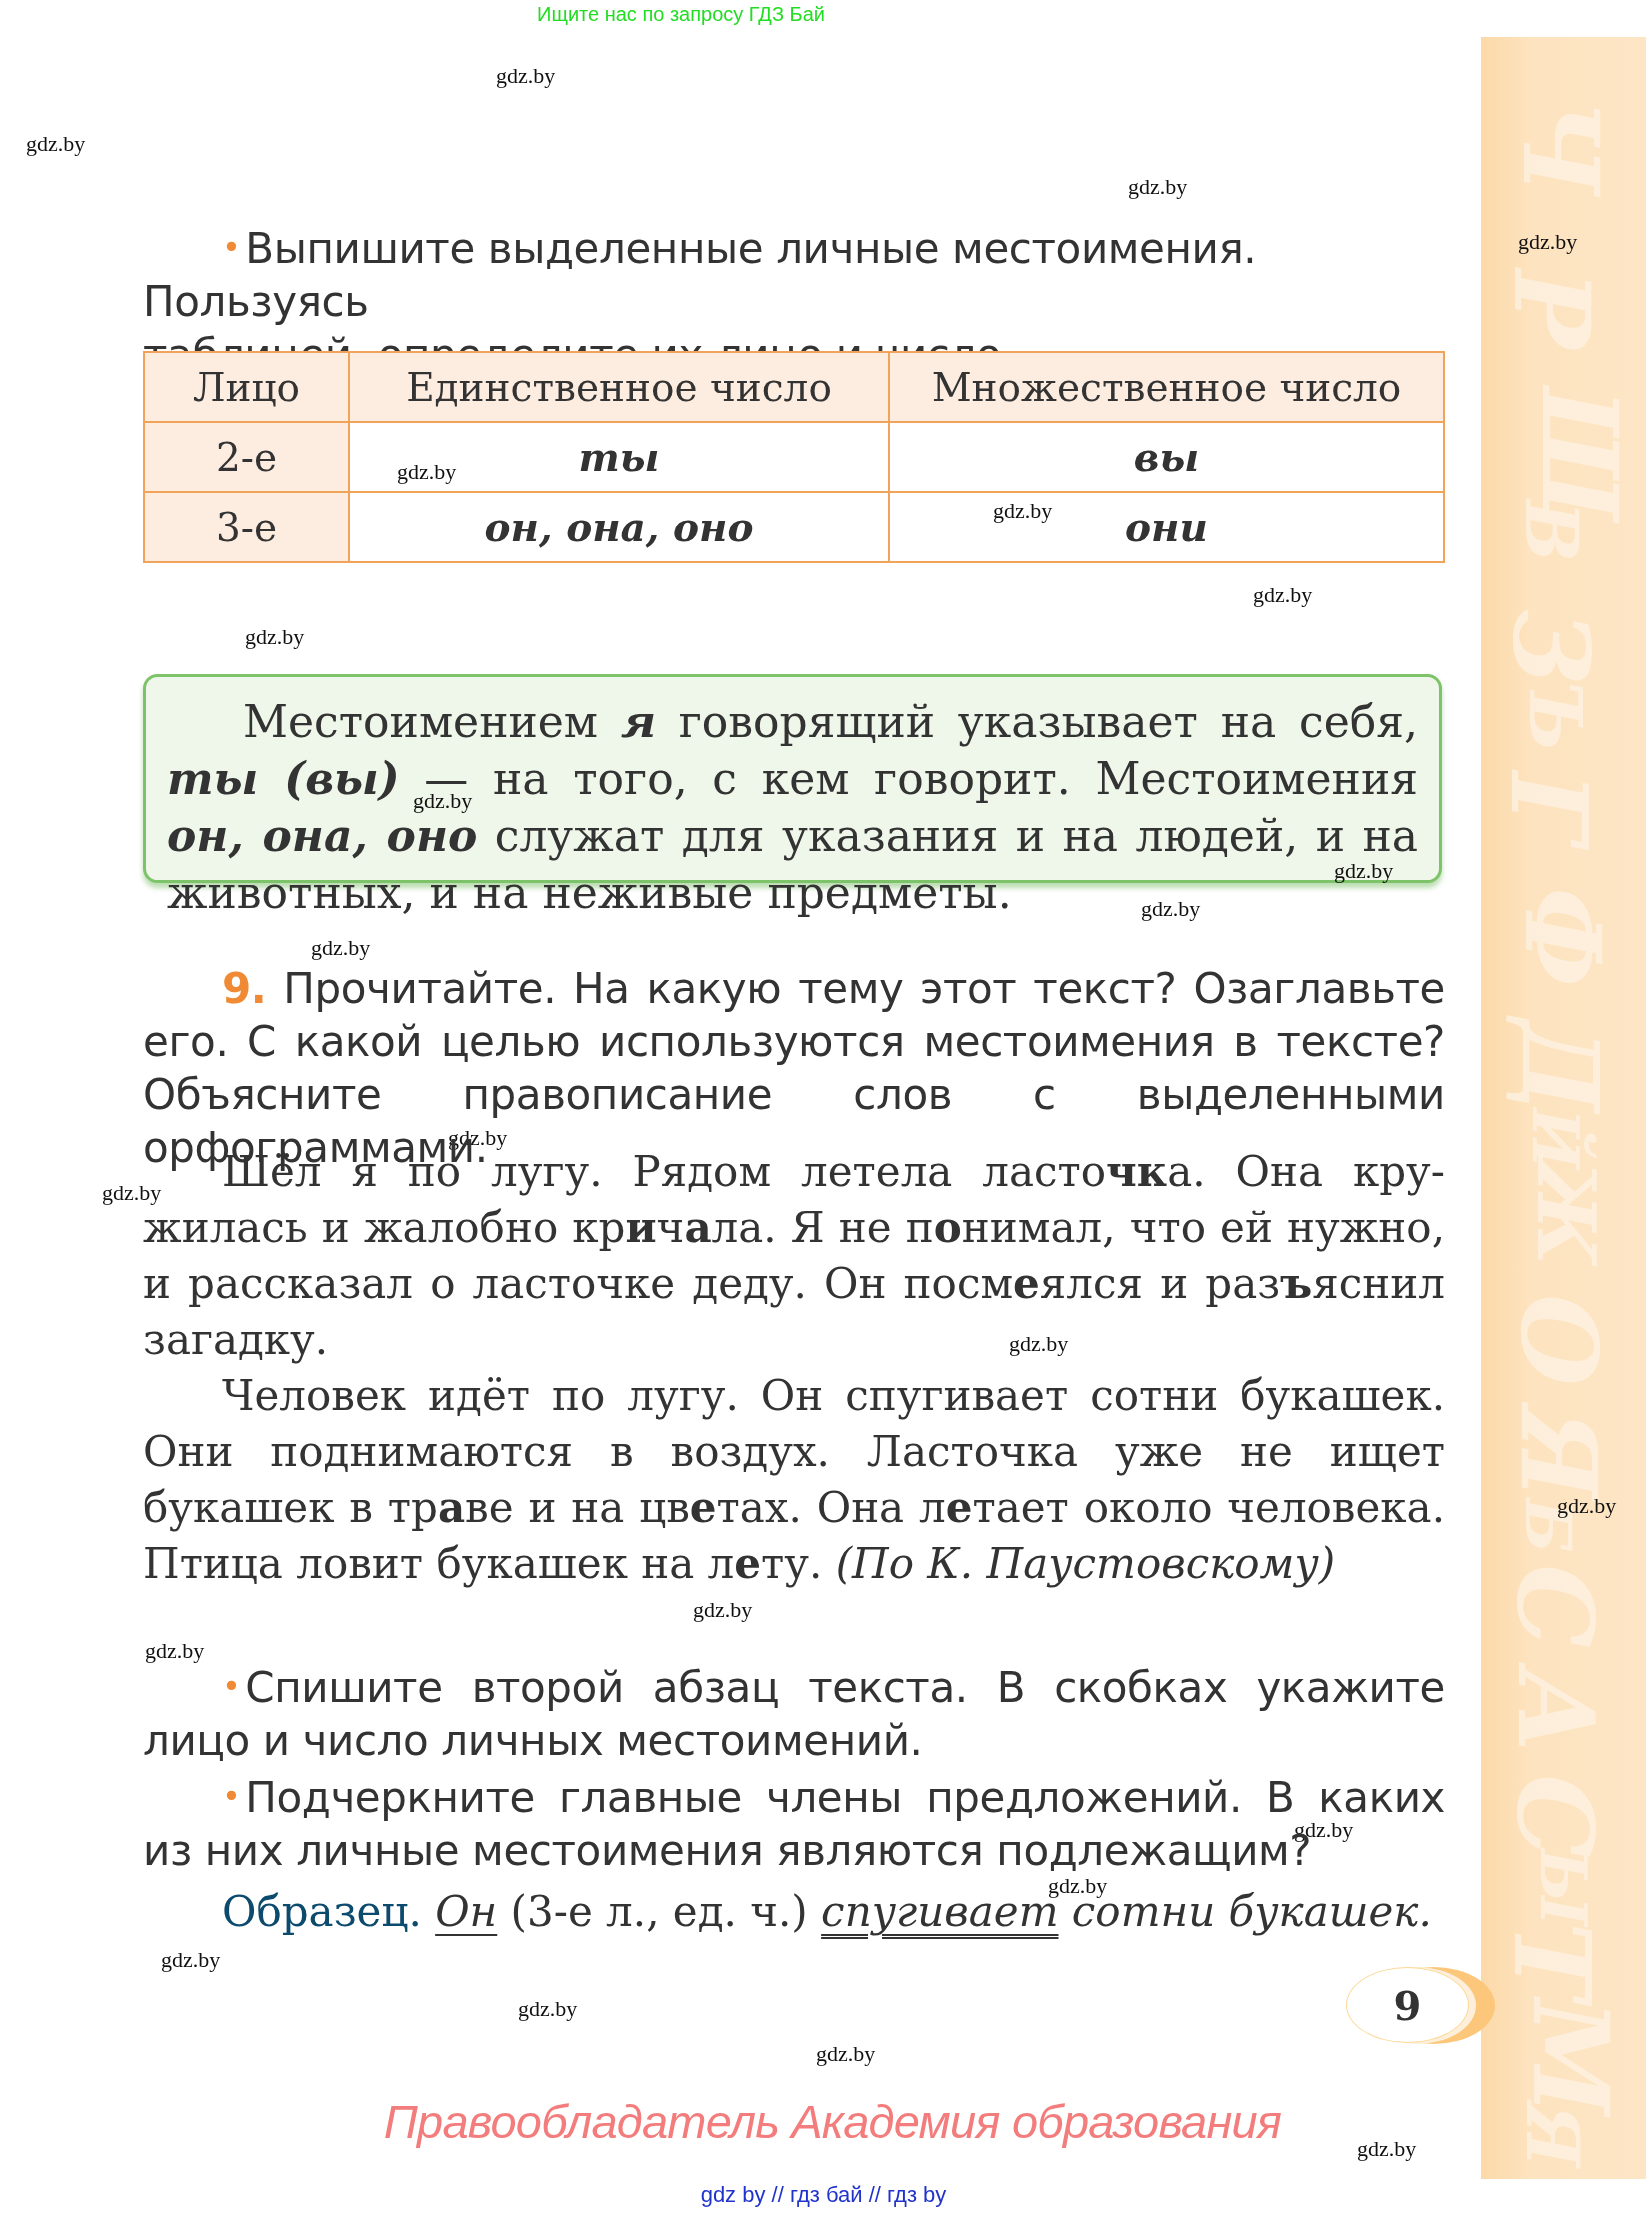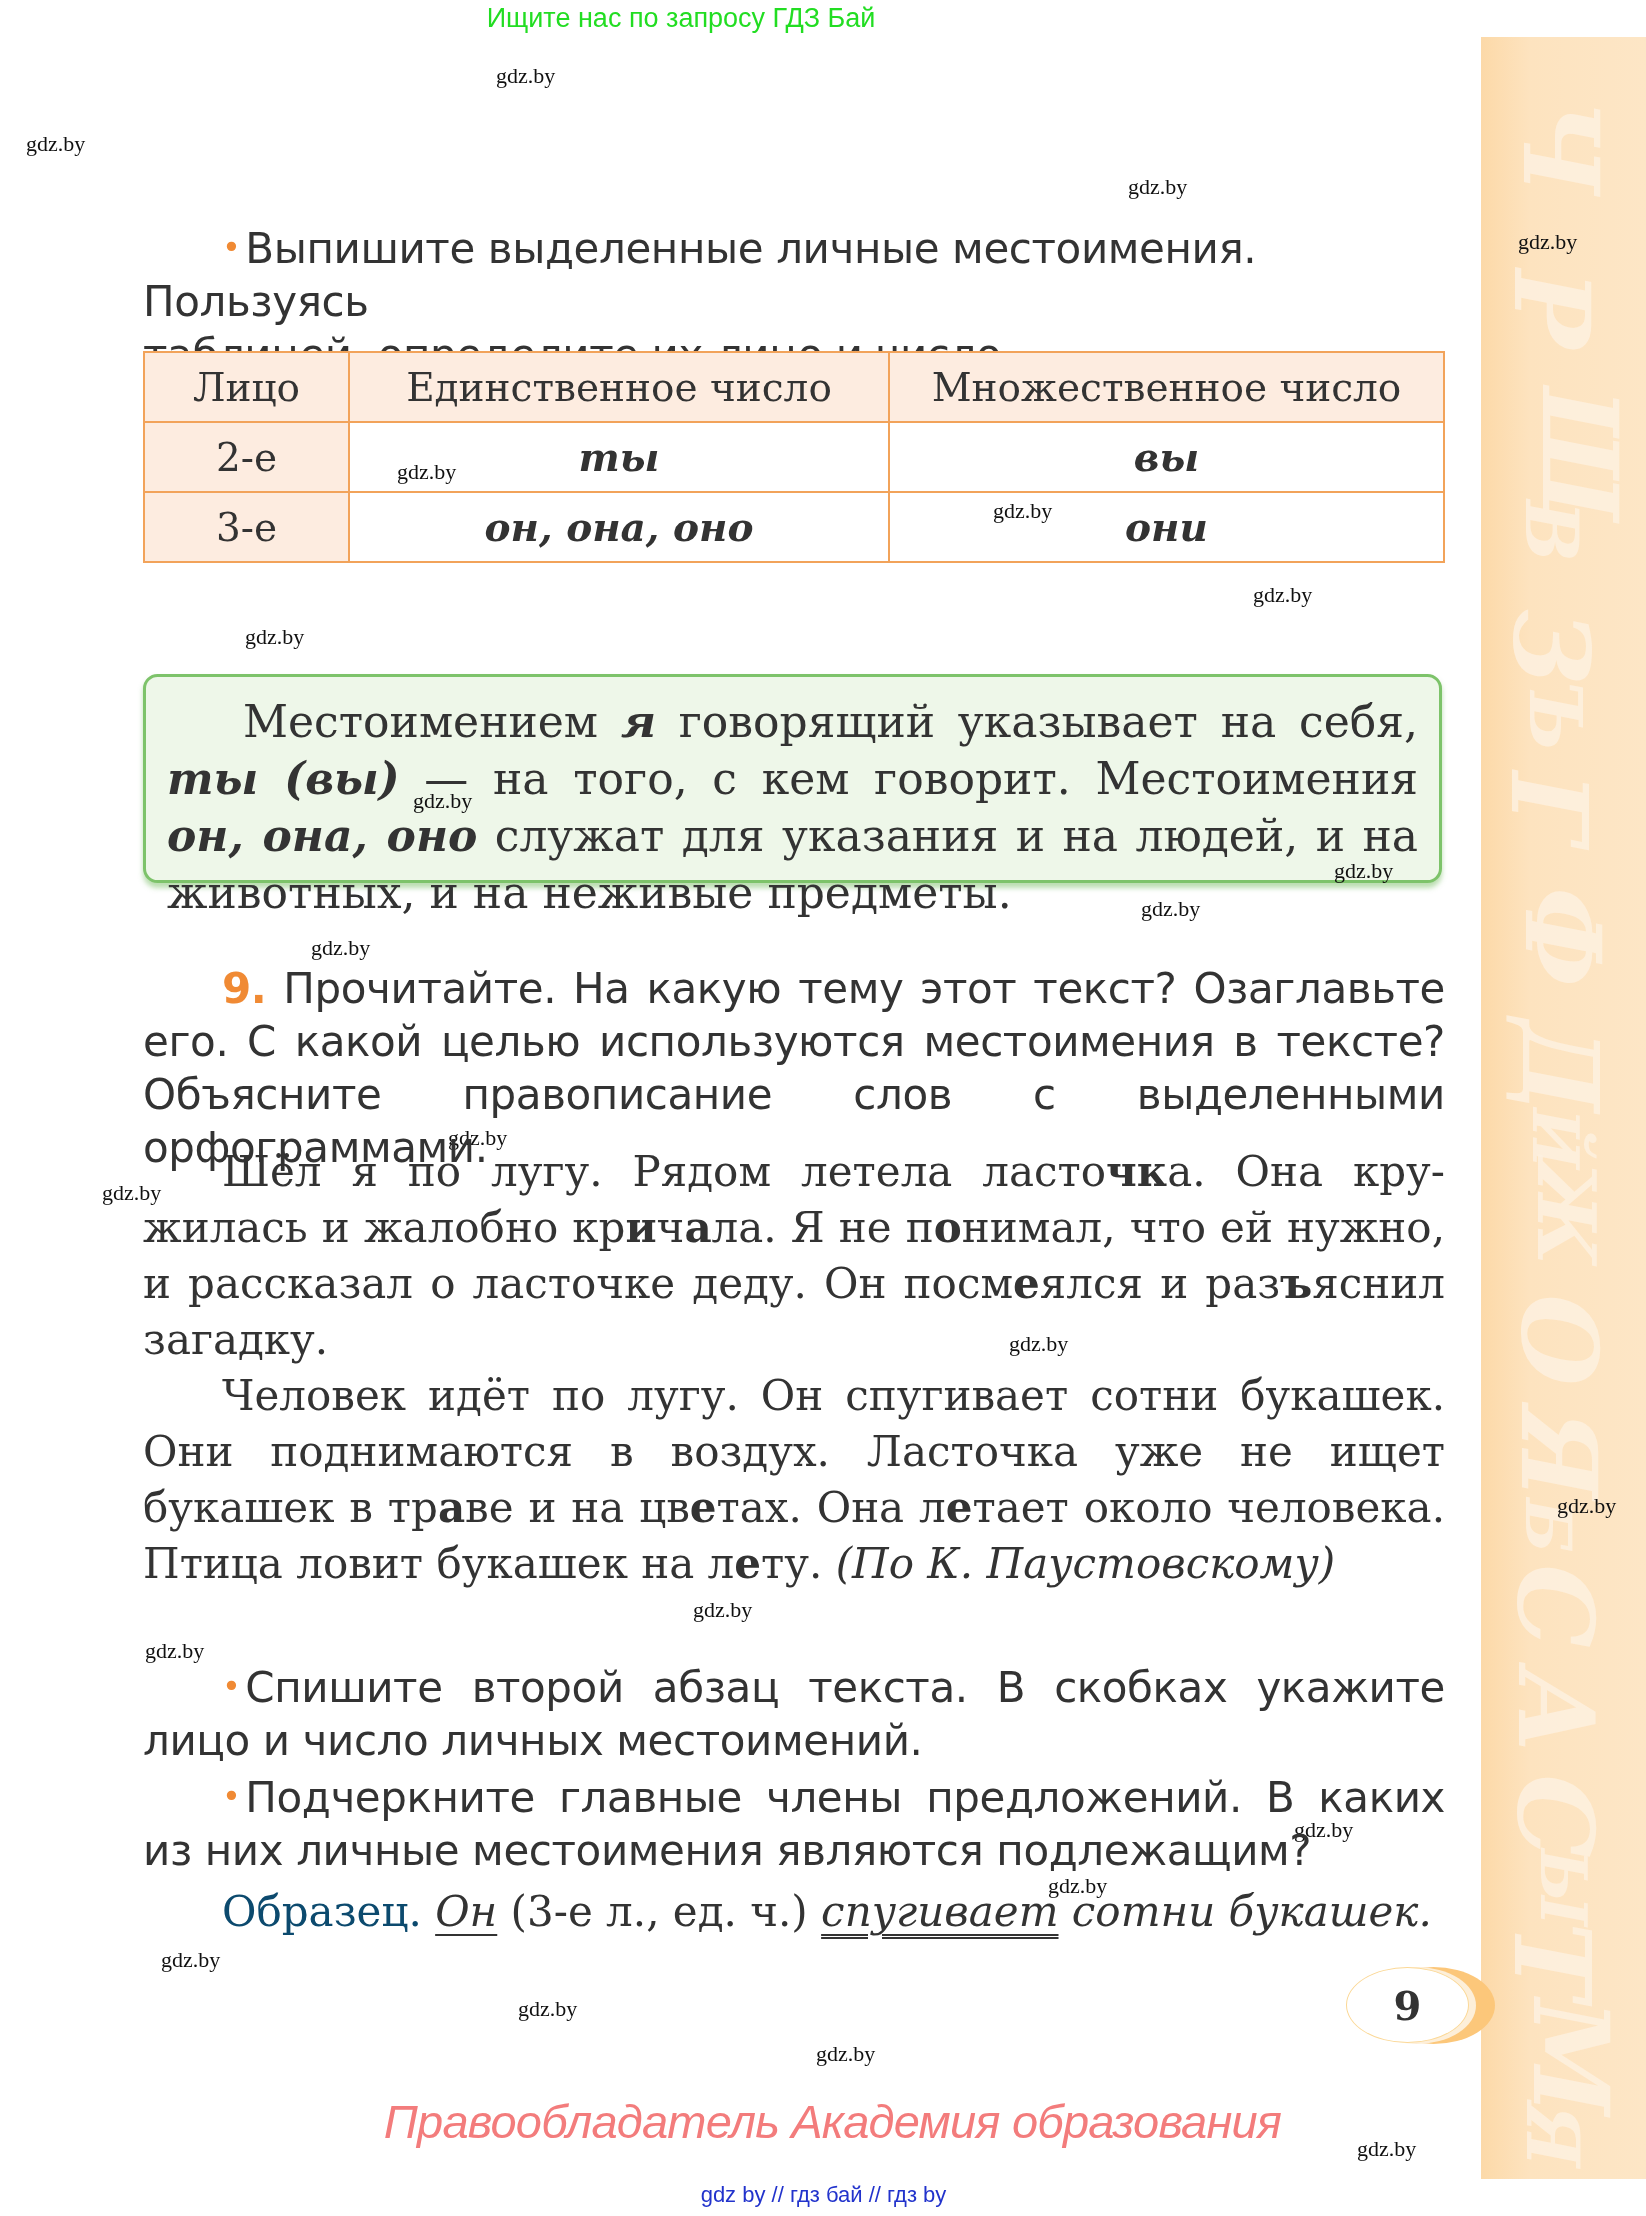--- a/index.html
+++ b/index.html
@@ -3,21 +3,21 @@
 <meta charset="utf-8">
 <style>
   html, body { margin: 0; padding: 0; }
   body {
     width: 1647px; height: 2216px; position: relative; overflow: hidden;
     background: #ffffff; color: #333333;
     font-family: "DejaVu Serif", serif;
   }
   .top-banner {
     position: absolute; top: 3.2px; left: 0; width: 1362px; text-align: center;
-    font-family: "Liberation Sans", sans-serif; font-size: 27px; color: #22dd22;
+    font-family: "Liberation Sans", sans-serif; font-size: 20px; color: #22dd22;
   }
   .side-strip {
     position: absolute; left: 1481px; top: 37px; width: 165px; height: 2142px;
     background: linear-gradient(90deg, #fcd9a8 0%, #fde3bf 30%, #fde6c6 100%);
   }
   .side-letter {
     position: absolute; color: #fef1e0; font-family: "DejaVu Serif", serif;
     font-weight: bold; font-style: italic; font-size: 105px; opacity: 0.85;
     transform: rotate(90deg); transform-origin: center;
   }

